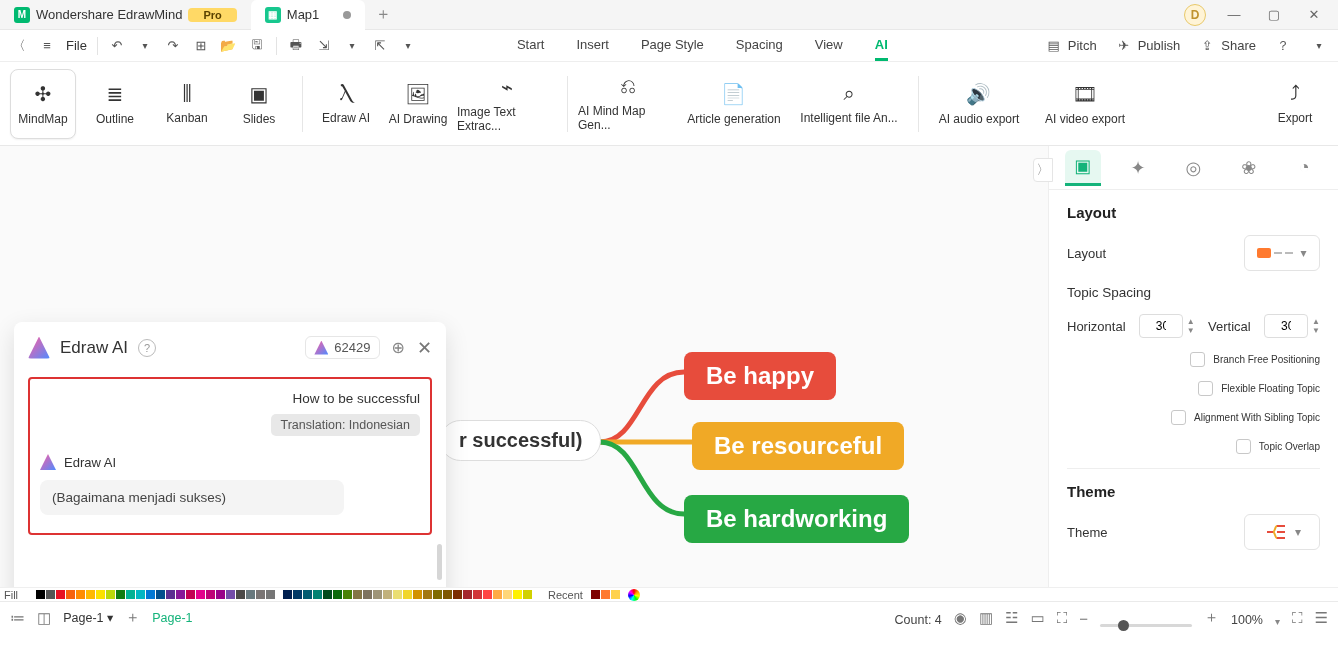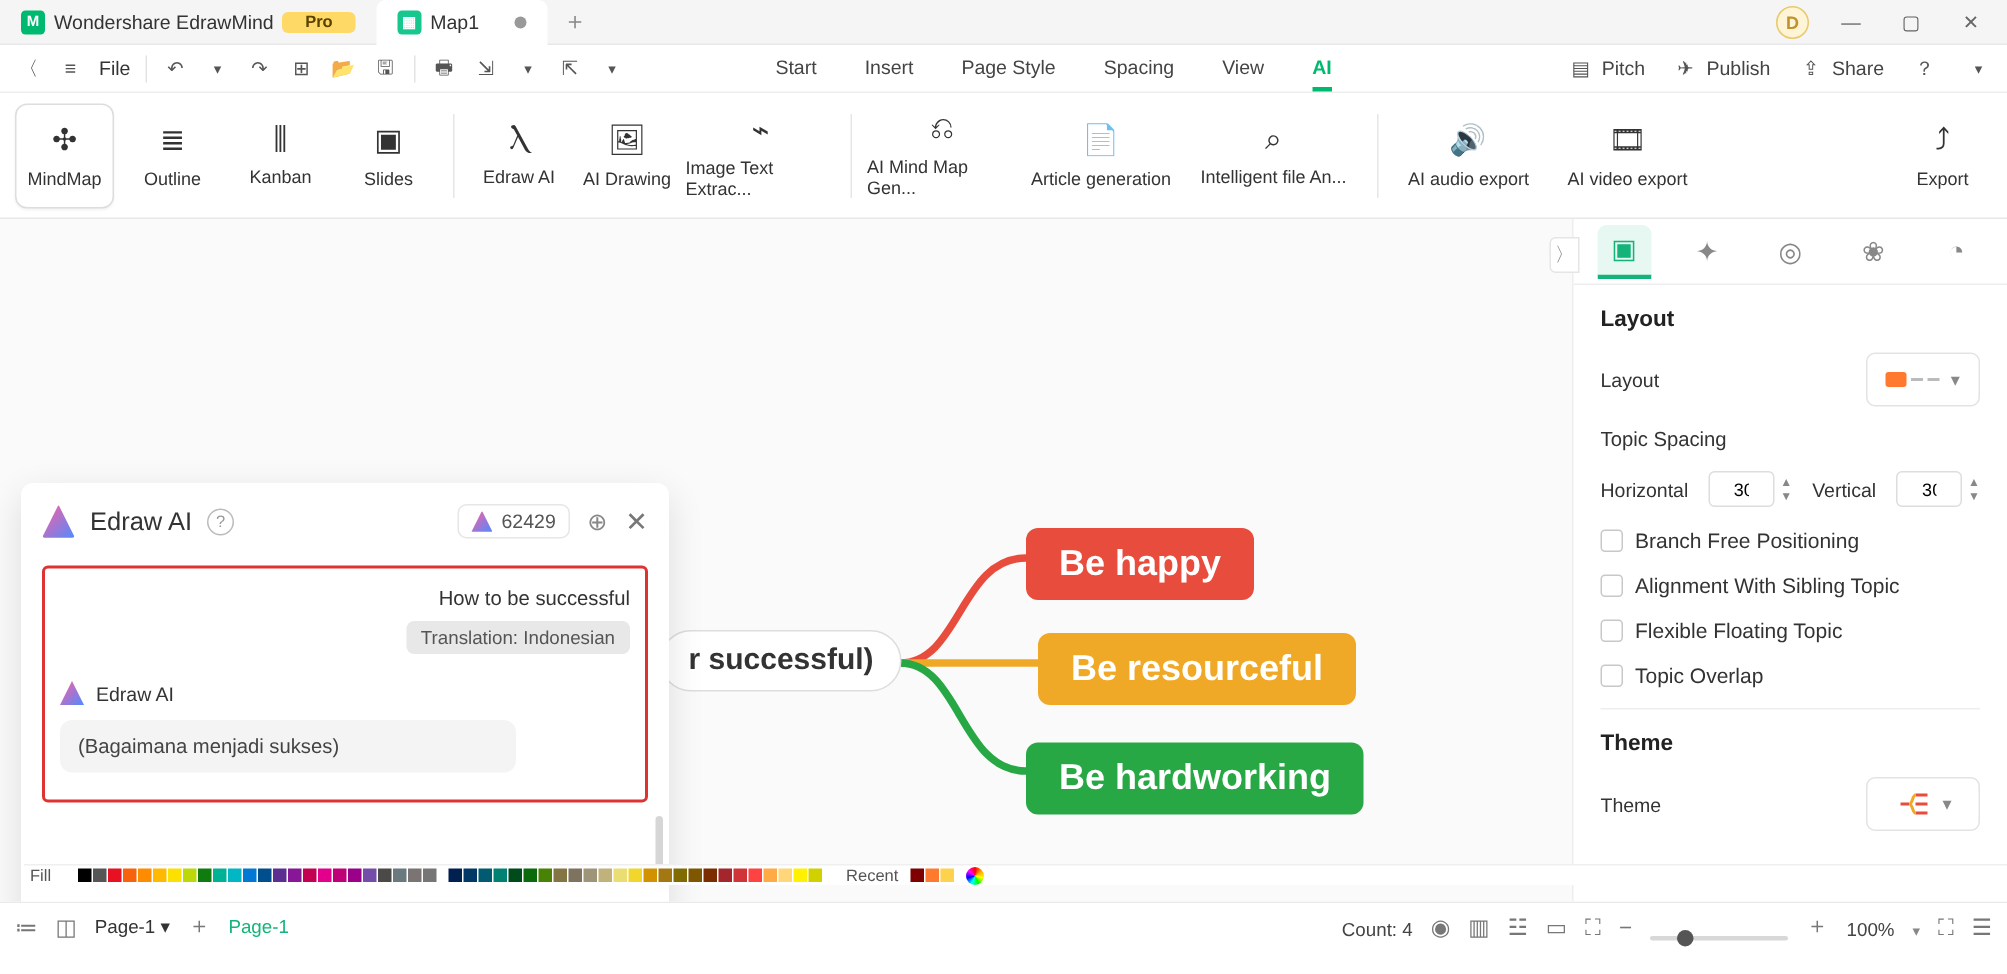--- a/index.html
+++ b/index.html
@@ -83,28 +83,28 @@
 .sec-title { font-size: 15px; font-weight:600; color:#222; }
 .row { display:flex; align-items:center; justify-content:space-between; font-size:13px; color:#333; }
 .layout-thumb { width:76px; height:36px; border:1px solid #e3e3e3; border-radius:6px; display:flex; align-items:center; justify-content:center; gap:3px; }
 .layout-thumb .orange { width:14px; height:10px; background:#ff7a2f; border-radius:2px;}
 .layout-thumb .ln { width:8px; height:2px; background:#bbb;}
 .layout-thumb .caret { color:#888; font-size:12px; margin-left:4px;}
 .sub-title { font-size:13.5px; color:#333; }
 .spin { display:flex; align-items:center; gap:4px;}
 .spin input { width:44px; height:24px; border:1px solid #ddd; border-radius:4px; padding:0 16px; font-size:12px; text-align:left; }
 .spin .arrw { display:flex; flex-direction:column; font-size:8px; color:#888; }
-.chk-row { display:flex; align-items:center; gap:8px; font-size:14px; color:#333; }
+.chk-row { display:flex; align-items:center; gap:8px; font-size:10px; color:#333;justify-content:flex-end; }
 .chk { width:15px; height:15px; border:1.3px solid #c8c8c8; border-radius:3px; }
 .sp-divider { height:1px; background:#eee; }
 .theme-thumb { width:76px; height:36px; border:1px solid #e3e3e3; border-radius:6px; display:flex; align-items:center; justify-content:center; }
 .theme-thumb svg { width:28px; height:20px; }
 
 
-.colorbar { position:absolute; left:0; right:0; bottom:11px; height:14px; display:flex; align-items:center; padding:0 4px; gap:8px; background:#fff; border-top:1px solid #efefef;margin-left:16px; }
+.colorbar { position:absolute; left:0; right:0; bottom:0; height:14px; display:flex; align-items:center; padding:0 4px; gap:8px; background:#fff; border-top:1px solid #efefef; }
 .fill-lbl { font-size:11px; color:#555; }
 .swatch-row { display:flex; gap:1px; }
 .swatch { width:9px; height:9px; }
 .recent-lbl { font-size:11px; color:#555; margin-left:8px;}
 .wheel { width:12px; height:12px; border-radius:50%; background: conic-gradient(red,orange,yellow,lime,cyan,blue,magenta,red); }
 
 
 .statusbar { height: 32px; display:flex; align-items:center; border-top:1px solid #eaeaea; padding:0 10px; gap:12px; font-size:12.5px; color:#444;}
 .sb-left { display:flex; align-items:center; gap:12px; }
 .sb-icn { color:#777; font-size:15px; }
@@ -340,25 +340,25 @@
               <span>▼</span>
             </span>
         </div>
       </div>
       <div class="chk-row">
           <span class="chk"></span>
           <span>Branch Free Positioning</span>
         </div>
       <div class="chk-row">
           <span class="chk"></span>
-          <span>Alignment With Sibling Topic</span>
+          <span>Flexible Floating Topic</span>
         </div>
       <div class="chk-row">
           <span class="chk"></span>
-          <span>Flexible Floating Topic</span>
+          <span>Alignment With Sibling Topic</span>
         </div>
       <div class="chk-row">
           <span class="chk"></span>
           <span>Topic Overlap</span>
         </div>
       <div class="sp-divider"></div>
       <div class="sec-title">Theme</div>
       <div class="row">
         <span>Theme</span>
         <div class="theme-thumb">

